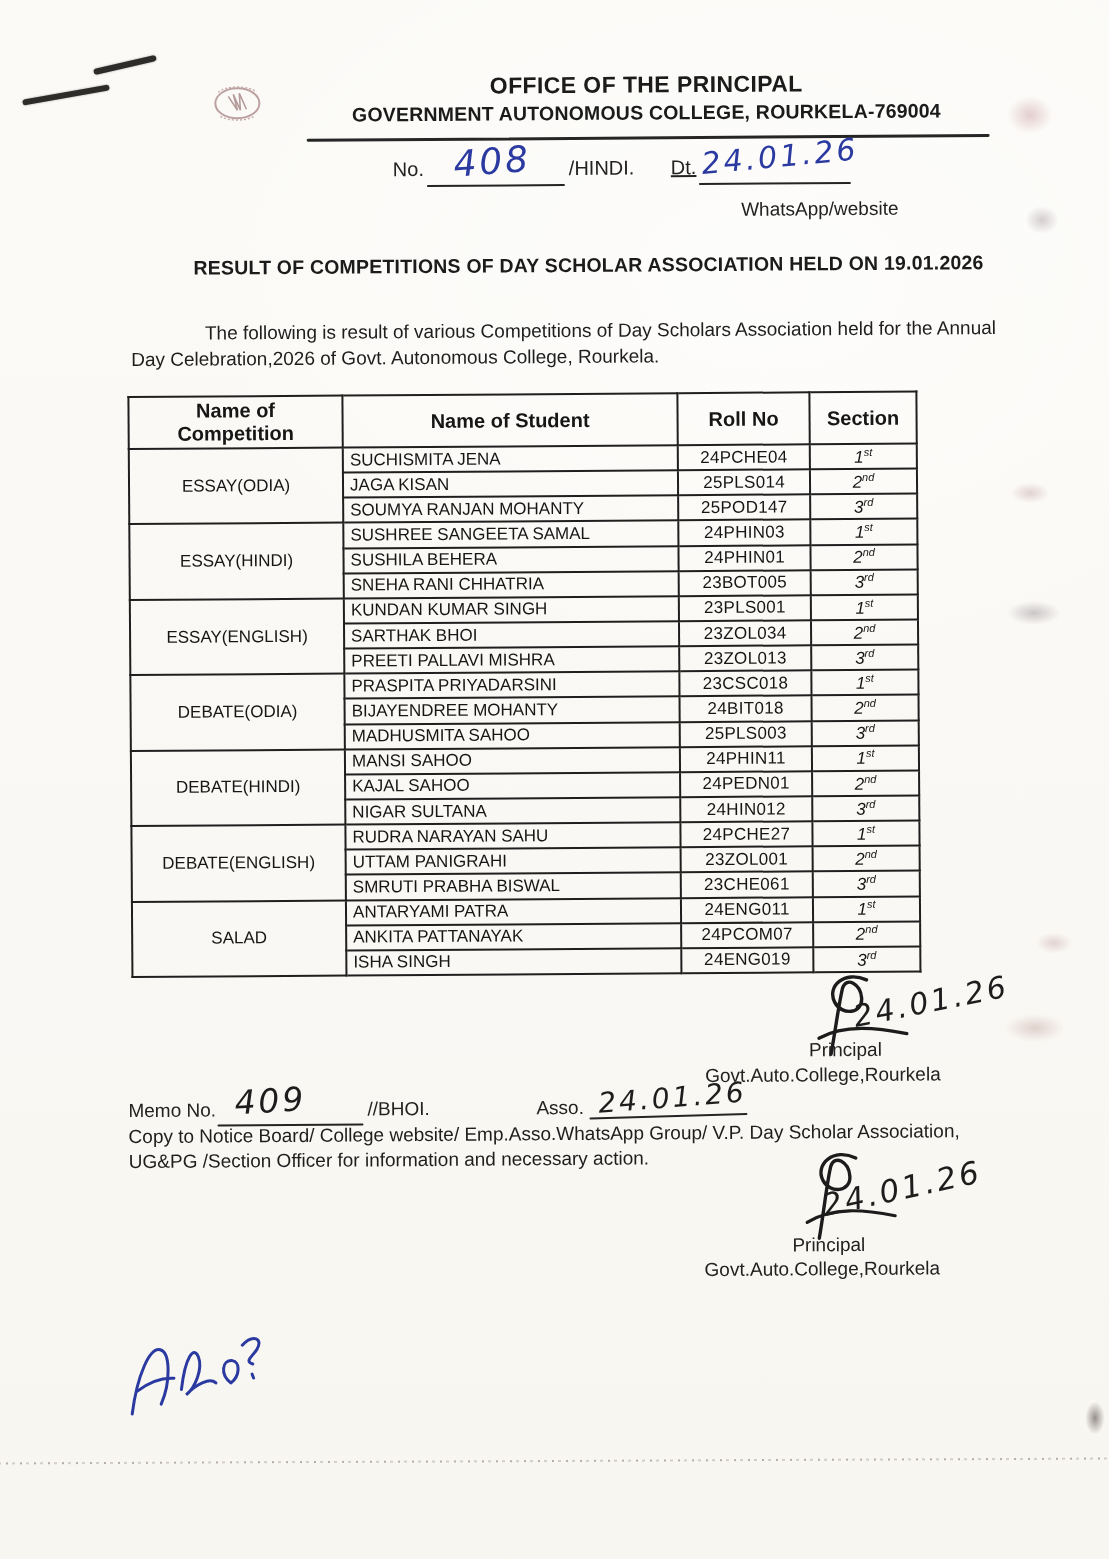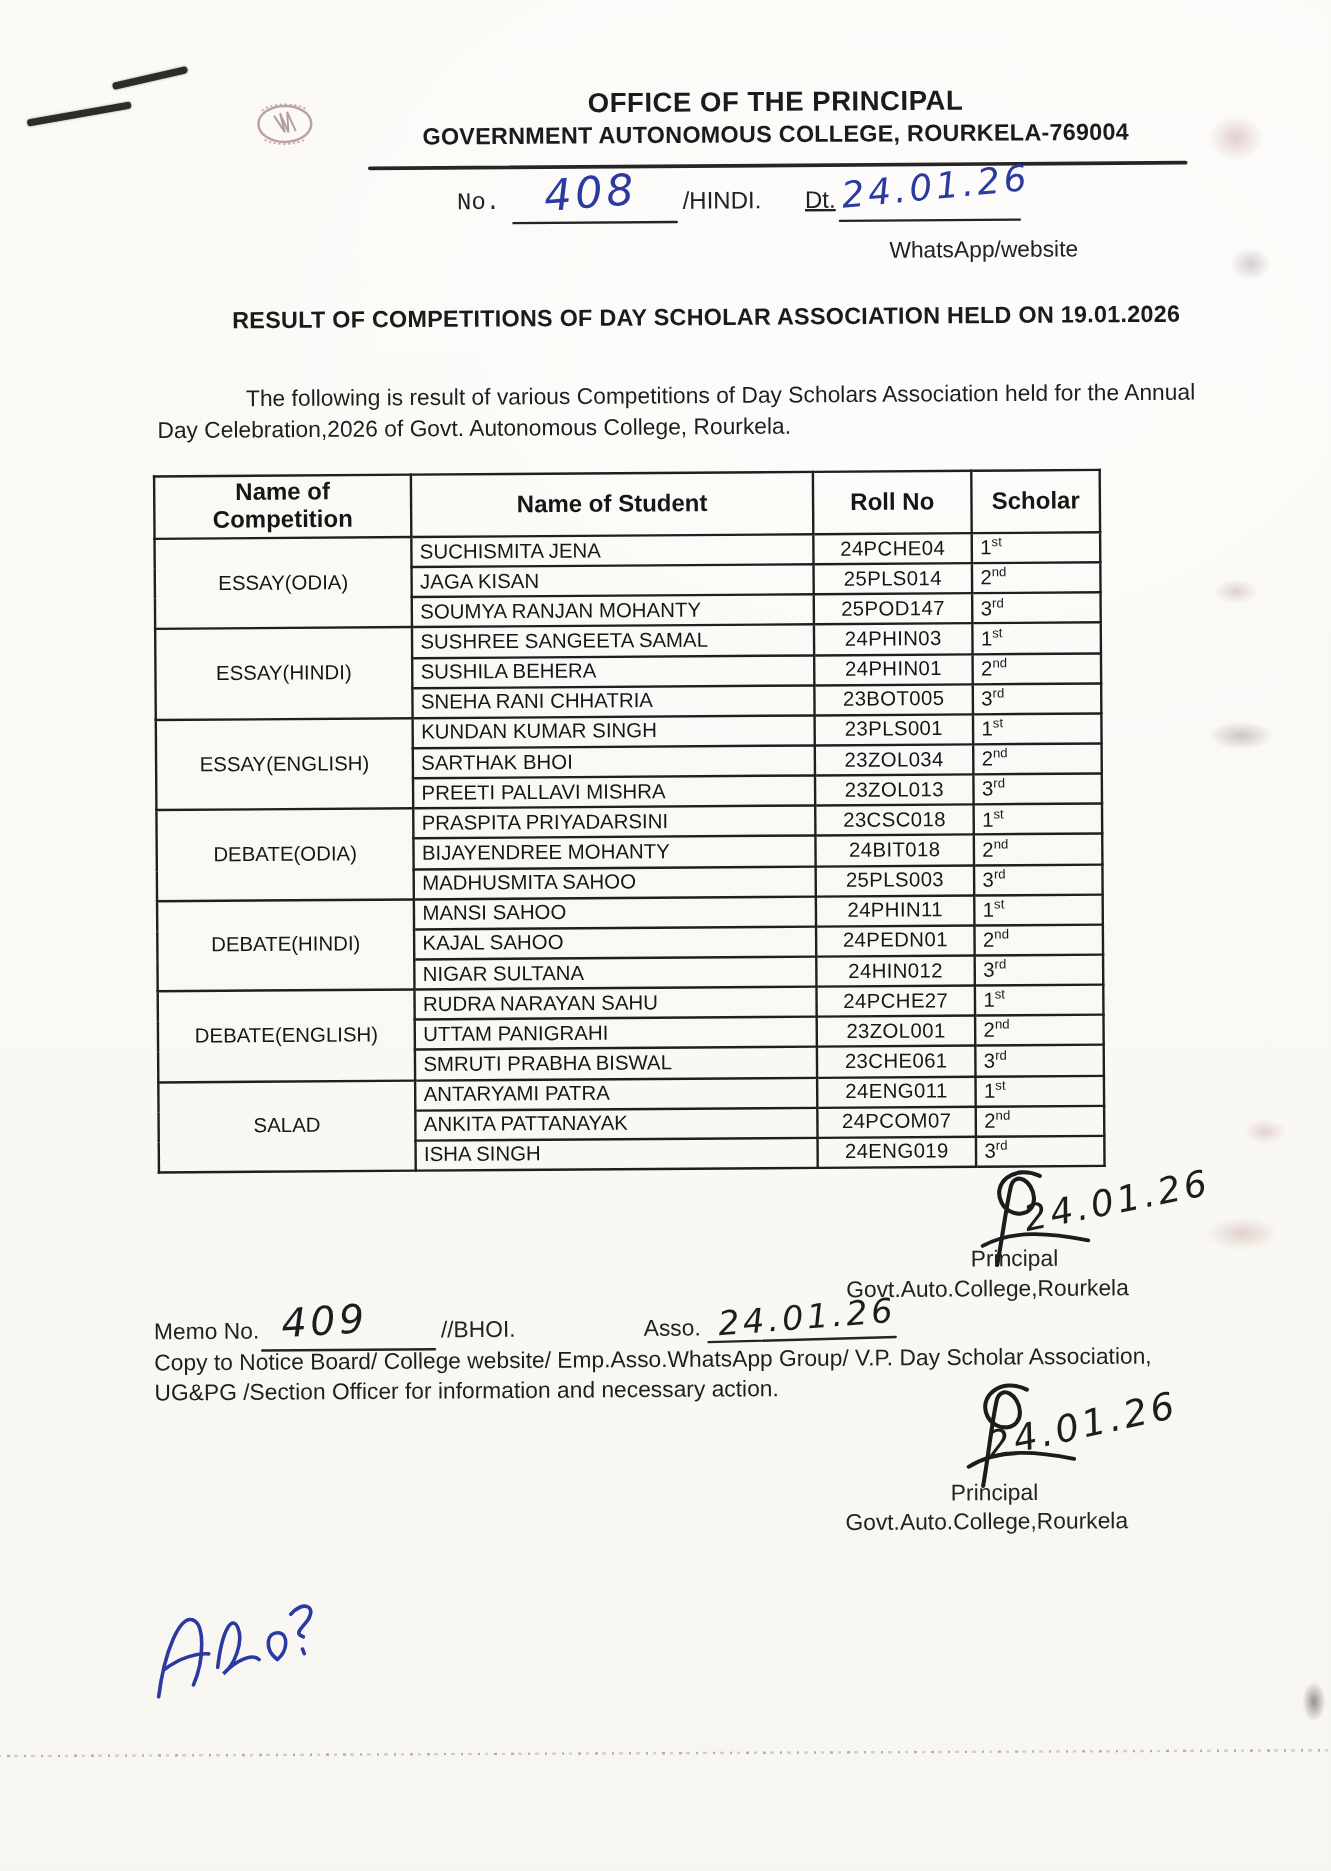--- a/index.html
+++ b/index.html
@@ -50,21 +50,21 @@
     font-size:17px;color:#161616;
   }
   table.results th,table.results td{
     border:2px solid #1f1f1f;padding:0 6px;overflow:hidden;white-space:nowrap;
   }
   table.results thead tr{height:45px;}
   table.results th{font-size:20px;font-weight:bold;text-align:center;vertical-align:middle;padding:2px 8px;white-space:normal;line-height:1.15;}
   td.col-comp{text-align:center;font-size:17px;}
   td.col-student{text-align:left;padding-left:9px;}
   td.col-roll{text-align:center;letter-spacing:.3px;}
-  td.col-pos{font-size:17px;}
+  td.col-pos{text-align:center;font-size:17px;font-style:italic;}
   td.col-pos sup{font-size:11px;vertical-align:super;letter-spacing:0;}
 
   .sig-role{font-size:19px;color:#222;white-space:nowrap;}
   .sig-org{font-size:19px;color:#222;white-space:nowrap;}
   .copy-text{font-size:19px;line-height:1.33;color:#1e1e1e;margin:0;}
 
   
   .staple{position:absolute;background:#2e2c2a;border-radius:3px;box-shadow:0 0 2px rgba(60,50,50,.5);}
   .speck{position:absolute;border-radius:50%;pointer-events:none;}
   .crease{
@@ -97,21 +97,21 @@
       <ellipse cx="31" cy="25" rx="22" ry="15" fill="none" stroke="#8a5a5a" stroke-width="2"></ellipse>
       <path d="M22,18 L31,32 L27,16 L34,32 L33,15 L40,31" fill="none" stroke="#7a5050" stroke-width="1.6"></path>
       <path d="M12,14 C18,7 44,7 50,14" fill="none" stroke="#9a6a6a" stroke-width="1.4" stroke-dasharray="2 2"></path>
       <path d="M14,38 C22,43 40,43 48,38" fill="none" stroke="#9a6a6a" stroke-width="1.4" stroke-dasharray="2 2"></path>
     </svg>
 
     <div class="abs office-title center" style="left:650px;top:72px;">OFFICE OF THE PRINCIPAL</div>
     <div class="abs college-line center" style="left:650px;top:102px;">GOVERNMENT AUTONOMOUS COLLEGE, ROURKELA-769004</div>
     <div class="abs head-rule" style="left:310px;top:137px;width:683px;"></div>
 
-    <span class="abs printed" style="left:384px;top:157px;font-family:Liberation Mono, monospace;">No.</span>
+    <span class="abs printed" style="left:396px;top:157px;">No.</span>
     <div class="abs uline" style="left:430px;top:184px;width:138px;"></div>
     <span class="abs hand ink-blue" style="left:458px;top:146px;font-size:36px;transform:rotate(-4deg);">408</span>
     <span class="abs printed" style="left:572px;top:157px;">/HINDI.</span>
     <span class="abs printed" style="left:674px;top:157px;text-decoration:underline;">Dt.</span>
     <div class="abs uline" style="left:702px;top:184px;width:152px;"></div>
     <span class="abs hand ink-blue" style="left:706px;top:150px;font-size:30px;transform:rotate(-5deg);">24.01.26</span>
 
     <div class="abs printed-19" style="left:744px;top:200px;">WhatsApp/website</div>
 
     <div class="abs doc-title" style="left:192px;top:254px;width:798px;">RESULT OF COMPETITIONS OF DAY SCHOLAR ASSOCIATION HELD ON 19.01.2026</div>
@@ -123,21 +123,21 @@
         <col style="width:214px">
           <col style="width:335px">
           <col style="width:132px">
           <col style="width:107px">
       </colgroup>
       <thead>
         <tr>
           <th>Name of Competition</th>
           <th>Name of Student</th>
           <th>Roll No</th>
-          <th>Scholar</th>
+          <th>Section</th>
         </tr>
       </thead>
       <tbody>
           <tr>
             <td rowspan="3" class="col-comp">ESSAY(ODIA)</td>
             <td class="col-student">SUCHISMITA JENA</td>
             <td class="col-roll">24PCHE04</td>
             <td class="col-pos">1<sup>st</sup></td>
           </tr>
           <tr>

